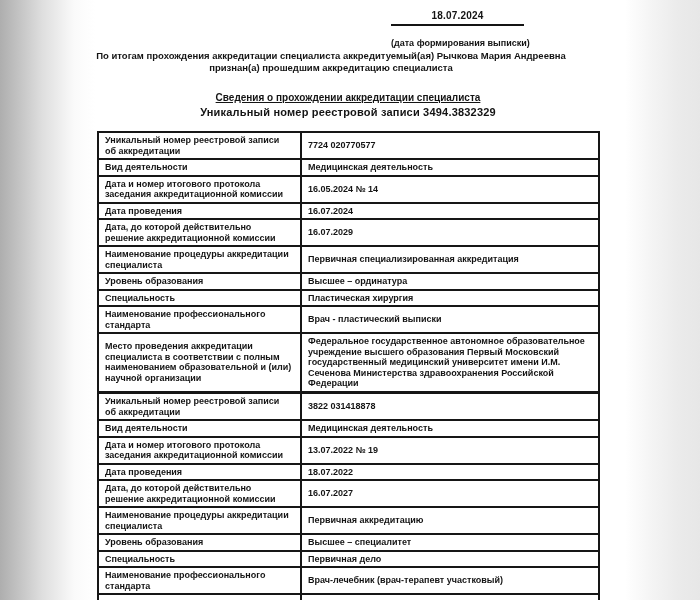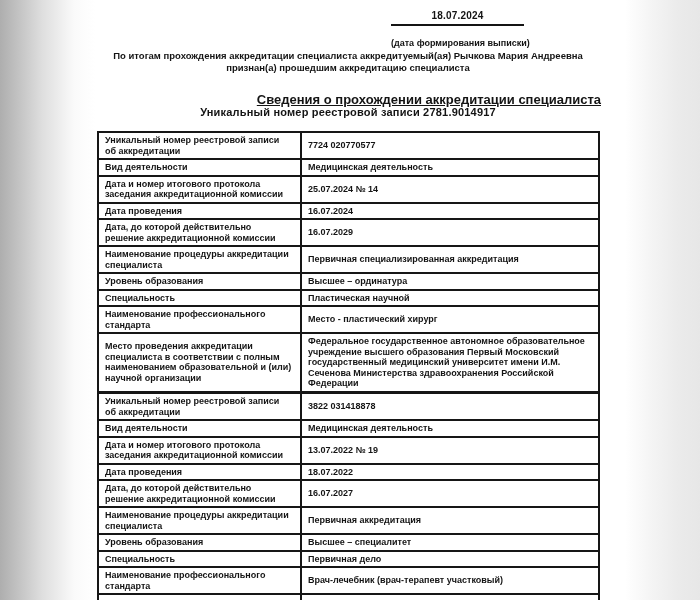--- a/index.html
+++ b/index.html
@@ -35,35 +35,35 @@
   .date-caption {
     font-size: 9px;
     font-weight: 700;
     padding-top: 12px;
     white-space: nowrap;
   }
 
   .intro {
     position: absolute;
     top: 50px;
-    left: 95px;
+    left: 78px;
     width: 506px;
     text-align: center;
     font-size: 9.5px;
     font-weight: 700;
     line-height: 12px;
   }
 
   .section-title {
     position: absolute;
     top: 92px;
     left: 95px;
     width: 506px;
-    text-align: right;
-    font-size: 13px;
+    text-align: center;
+    font-size: 10px;
     font-weight: 700;
     text-decoration: underline;
   }
 
   .registry-title {
     position: absolute;
     top: 106px;
     left: 95px;
     width: 506px;
     text-align: center;
@@ -107,63 +107,63 @@
     <div class="date-caption">(дата формирования выписки)</div>
   </div>
 
   <div class="intro">
     <div>По итогам прохождения аккредитации специалиста аккредитуемый(ая) Рычкова Мария Андреевна</div>
     <div>признан(а) прошедшим аккредитацию специалиста</div>
   </div>
 
   <div class="section-title">Сведения о прохождении аккредитации специалиста</div>
 
-  <div class="registry-title">Уникальный номер реестровой записи 2781.9014917</div>
+  <div class="registry-title">Уникальный номер реестровой записи 3494.3832329</div>
 
   <table class="acc-table t1">
     <colgroup>
         <col class="c1">
         <col class="c2">
       </colgroup>
     <tbody>
       <tr>
         <td>Уникальный номер реестровой записи об аккредитации</td>
         <td>7724 020770577</td>
       </tr>
       <tr>
         <td>Вид деятельности</td>
         <td>Медицинская деятельность</td>
       </tr>
       <tr>
         <td>Дата и номер итогового протокола заседания аккредитационной комиссии</td>
-        <td>25.07.2024 № 14</td>
+        <td>16.05.2024 № 14</td>
       </tr>
       <tr>
         <td>Дата проведения</td>
         <td>16.07.2024</td>
       </tr>
       <tr>
         <td>Дата, до которой действительно решение аккредитационной комиссии</td>
         <td>16.07.2029</td>
       </tr>
       <tr>
         <td>Наименование процедуры аккредитации специалиста</td>
         <td>Первичная специализированная аккредитация</td>
       </tr>
       <tr>
         <td>Уровень образования</td>
         <td>Высшее – ординатура</td>
       </tr>
       <tr>
         <td>Специальность</td>
-        <td>Пластическая научной</td>
+        <td>Пластическая хирургия</td>
       </tr>
       <tr>
         <td>Наименование профессионального стандарта</td>
-        <td>Место - пластический хирург</td>
+        <td>Врач - пластический выписки</td>
       </tr>
       <tr>
         <td>Место проведения аккредитации специалиста в соответствии с полным наименованием образовательной и (или) научной организации</td>
         <td>Федеральное государственное автономное образовательное учреждение высшего образования Первый Московский государственный медицинский университет имени И.М. Сеченова Министерства здравоохранения Российской Федерации</td>
       </tr>
     </tbody>
   </table>
 
   <table class="acc-table t2">
     <colgroup>
@@ -186,21 +186,21 @@
       <tr>
         <td>Дата проведения</td>
         <td>18.07.2022</td>
       </tr>
       <tr>
         <td>Дата, до которой действительно решение аккредитационной комиссии</td>
         <td>16.07.2027</td>
       </tr>
       <tr>
         <td>Наименование процедуры аккредитации специалиста</td>
-        <td>Первичная аккредитация</td>
+        <td>Первичная аккредитацию</td>
       </tr>
       <tr>
         <td>Уровень образования</td>
         <td>Высшее – специалитет</td>
       </tr>
       <tr>
         <td>Специальность</td>
         <td>Первичная дело</td>
       </tr>
       <tr>

